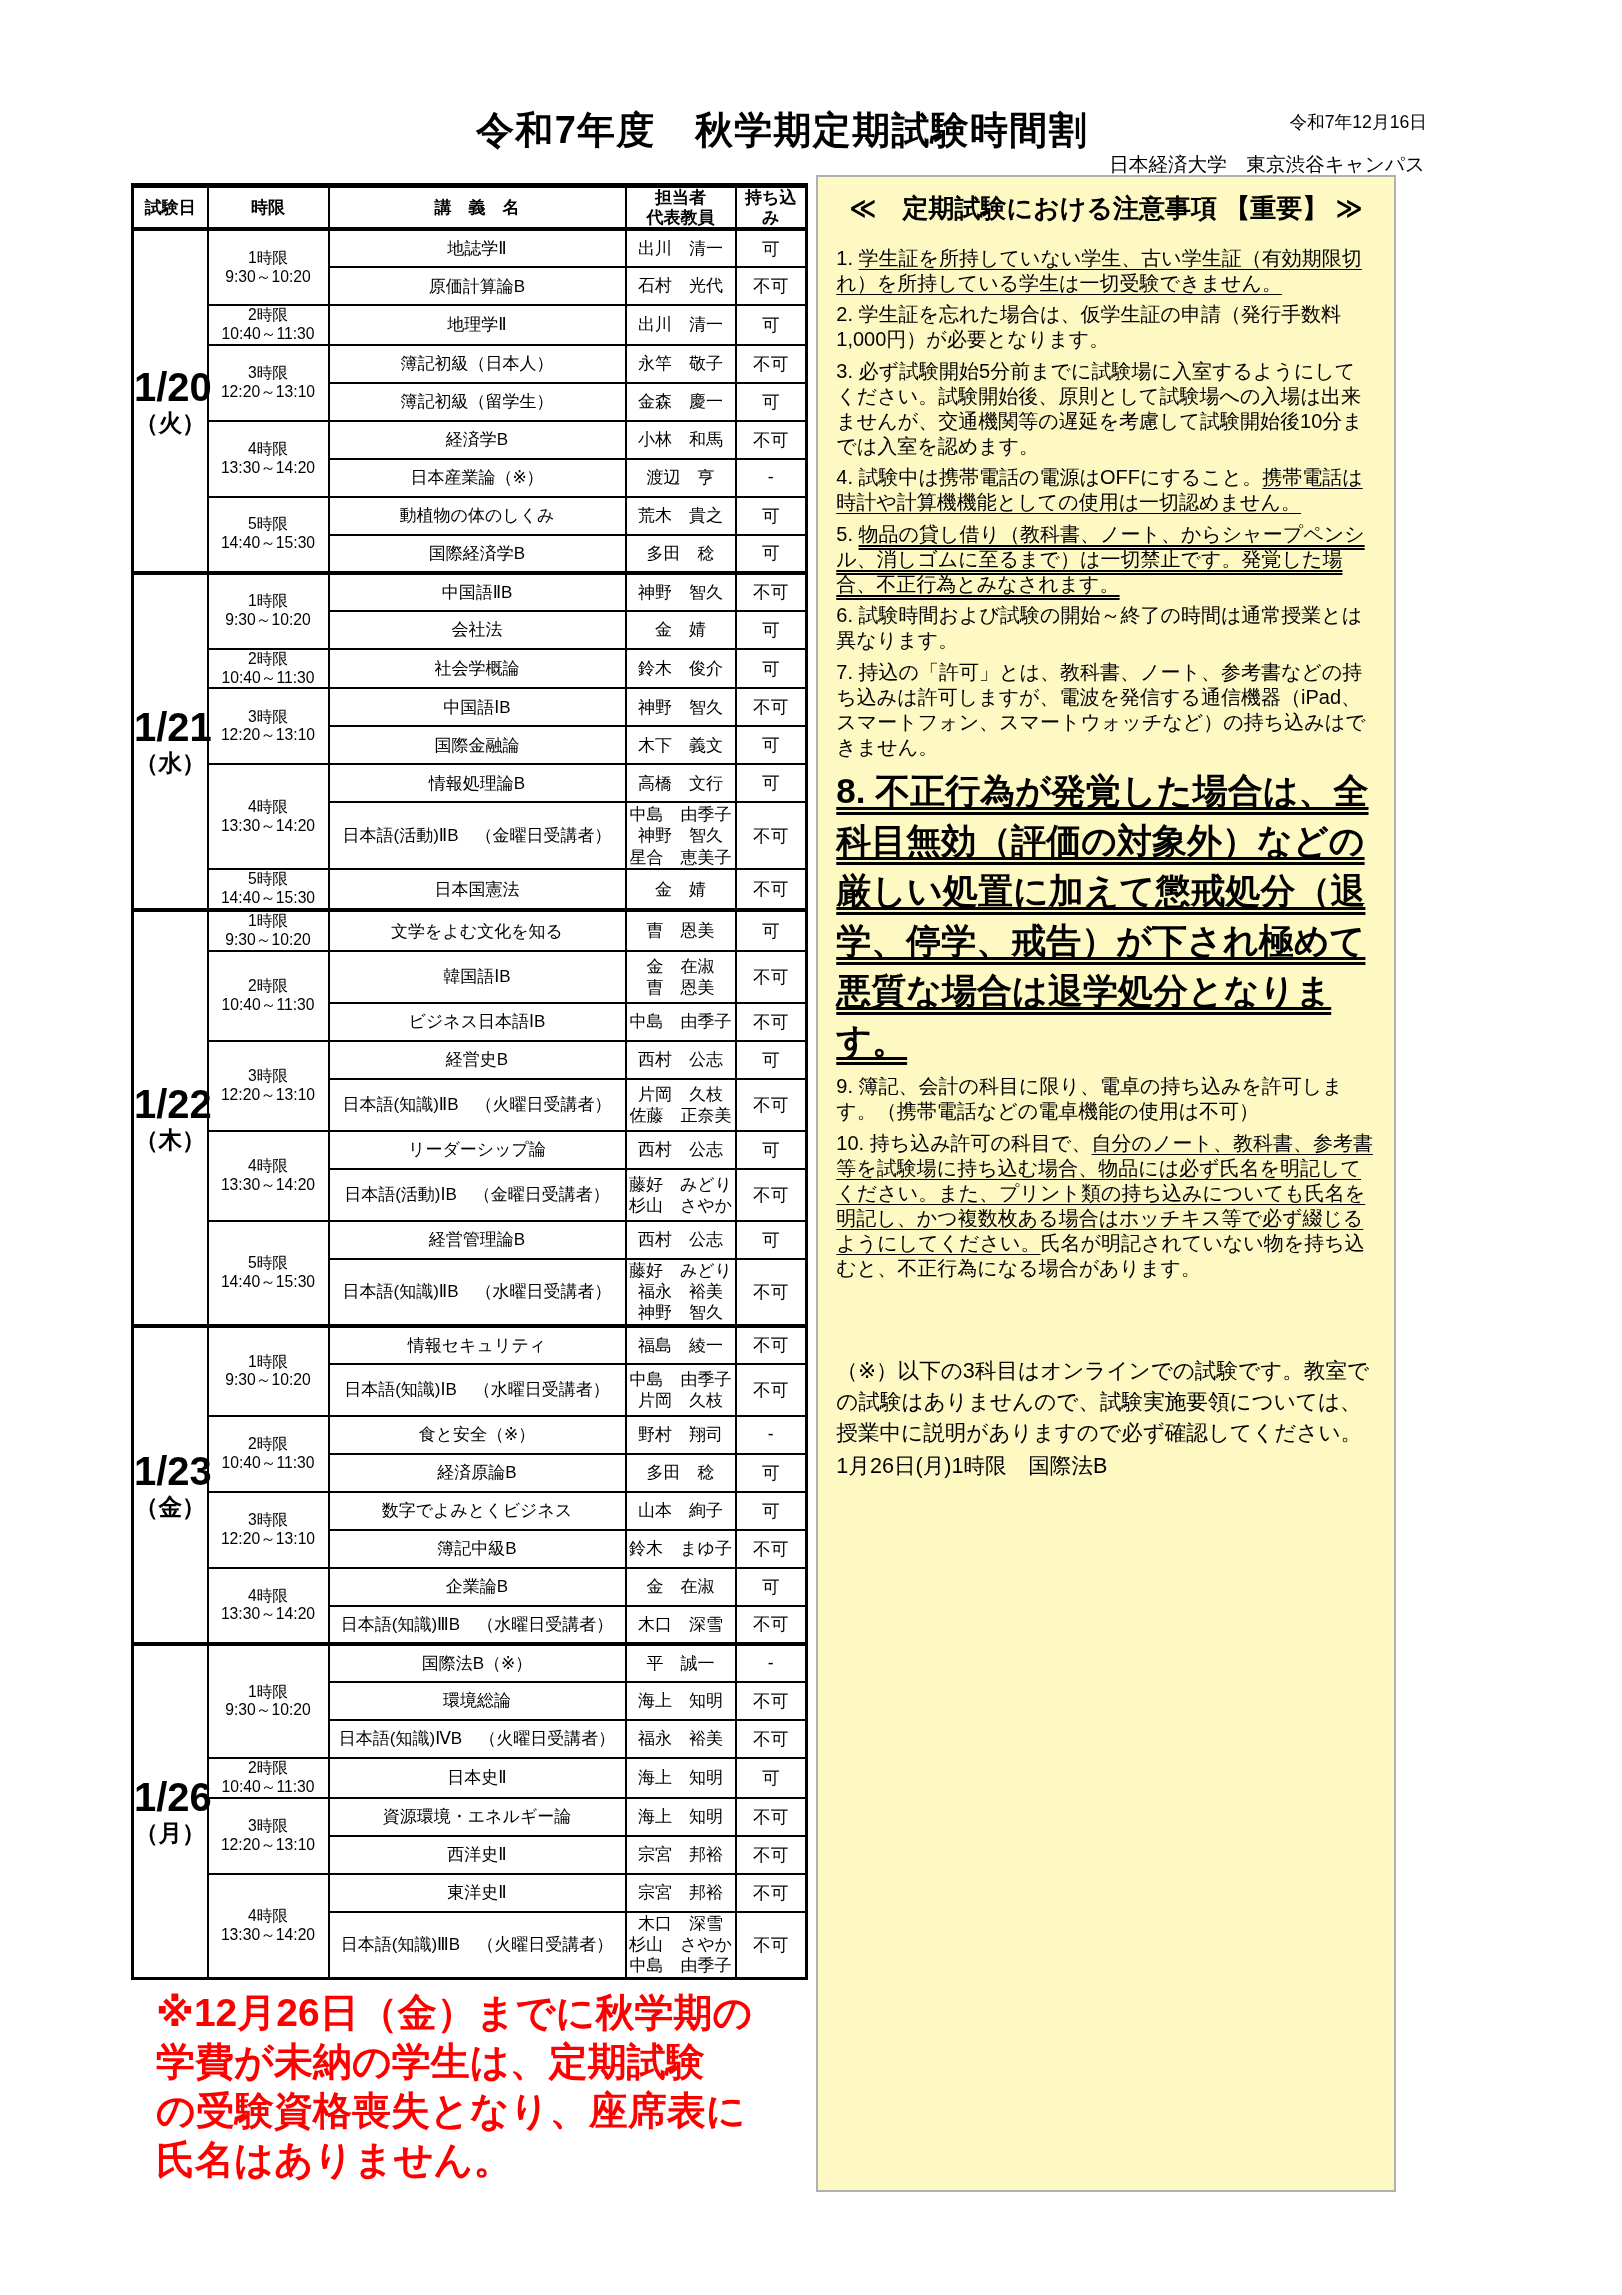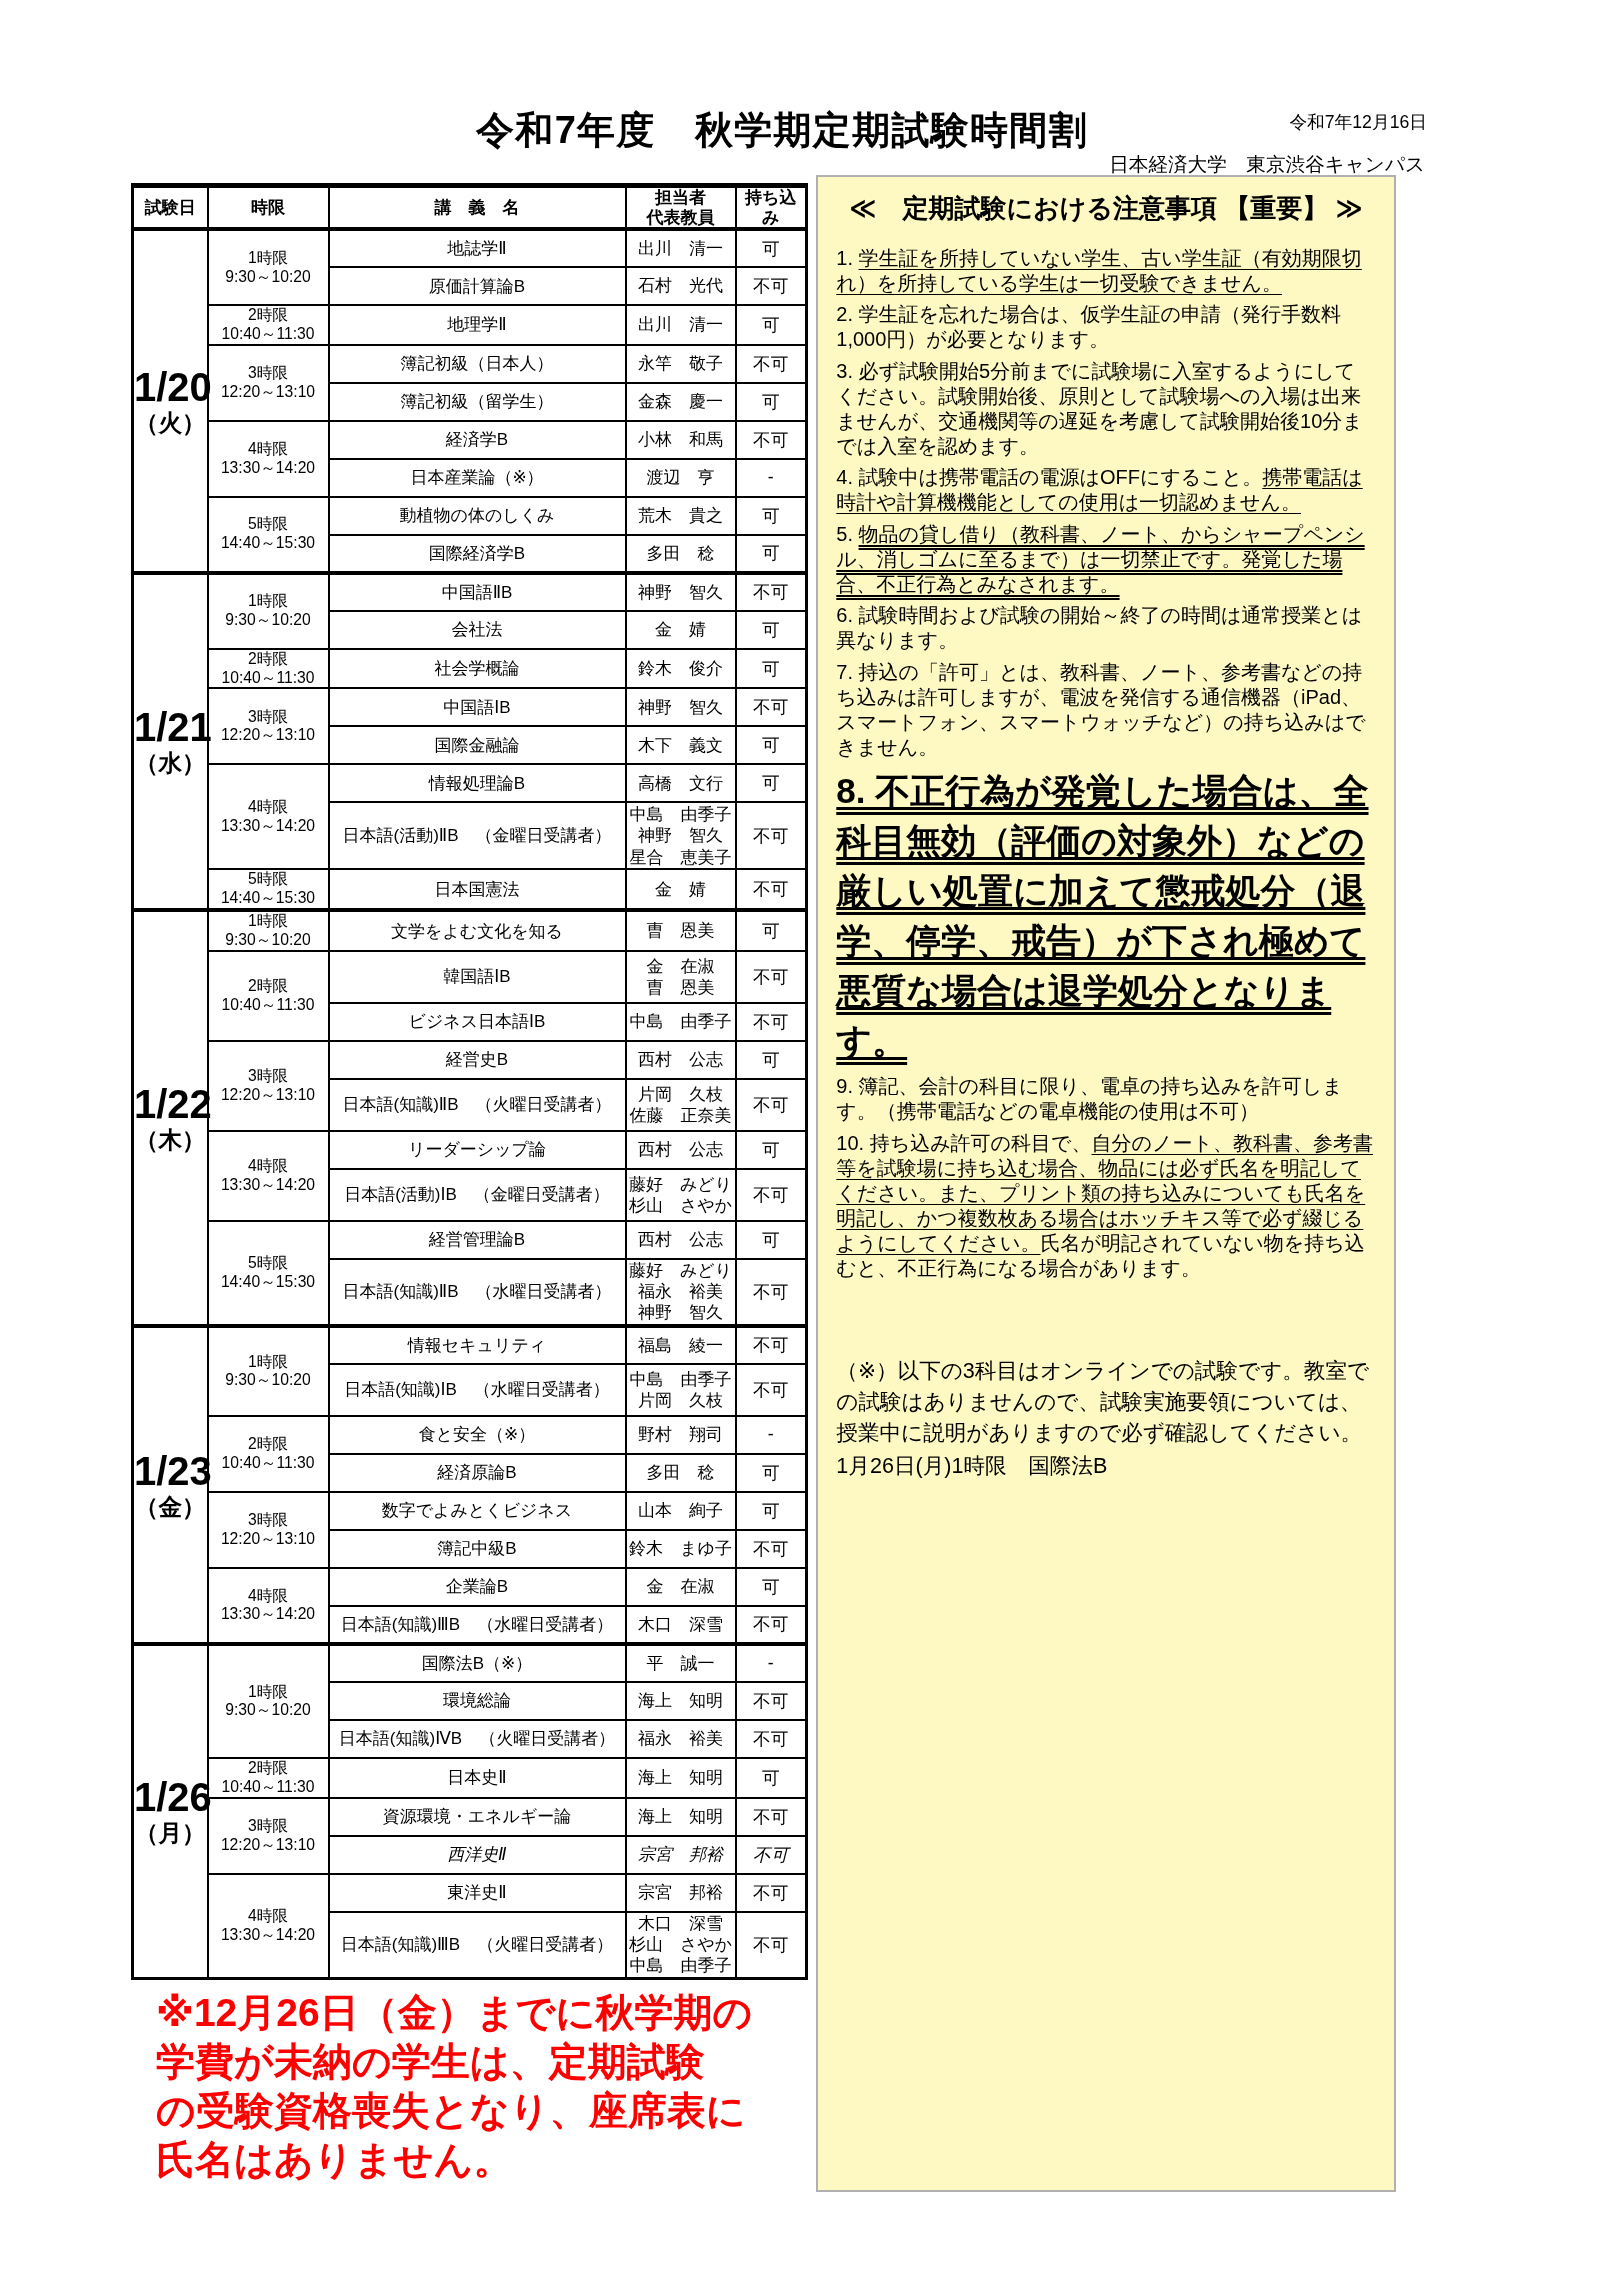--- a/index.html
+++ b/index.html
@@ -345,21 +345,21 @@
           <td class="teacher-cell">海上　知明</td>
           <td class="bring-cell">可</td>
         </tr>
         <tr class="period-start" style="height: 38px;">
           <td class="period-cell" rowspan="2">3時限
 12:20～13:10</td>
           <td class="course-cell">資源環境・エネルギー論</td>
           <td class="teacher-cell">海上　知明</td>
           <td class="bring-cell">不可</td>
         </tr>
-        <tr style="height: 38px; font-style: italic;">
+        <tr style="height: 38px;">
           <td class="course-cell">西洋史Ⅱ</td>
           <td class="teacher-cell">宗宮　邦裕</td>
           <td class="bring-cell">不可</td>
         </tr>
         <tr class="period-start" style="height: 38px;">
           <td class="period-cell" rowspan="2">4時限
 13:30～14:20</td>
           <td class="course-cell">東洋史Ⅱ</td>
           <td class="teacher-cell">宗宮　邦裕</td>
           <td class="bring-cell">不可</td>

